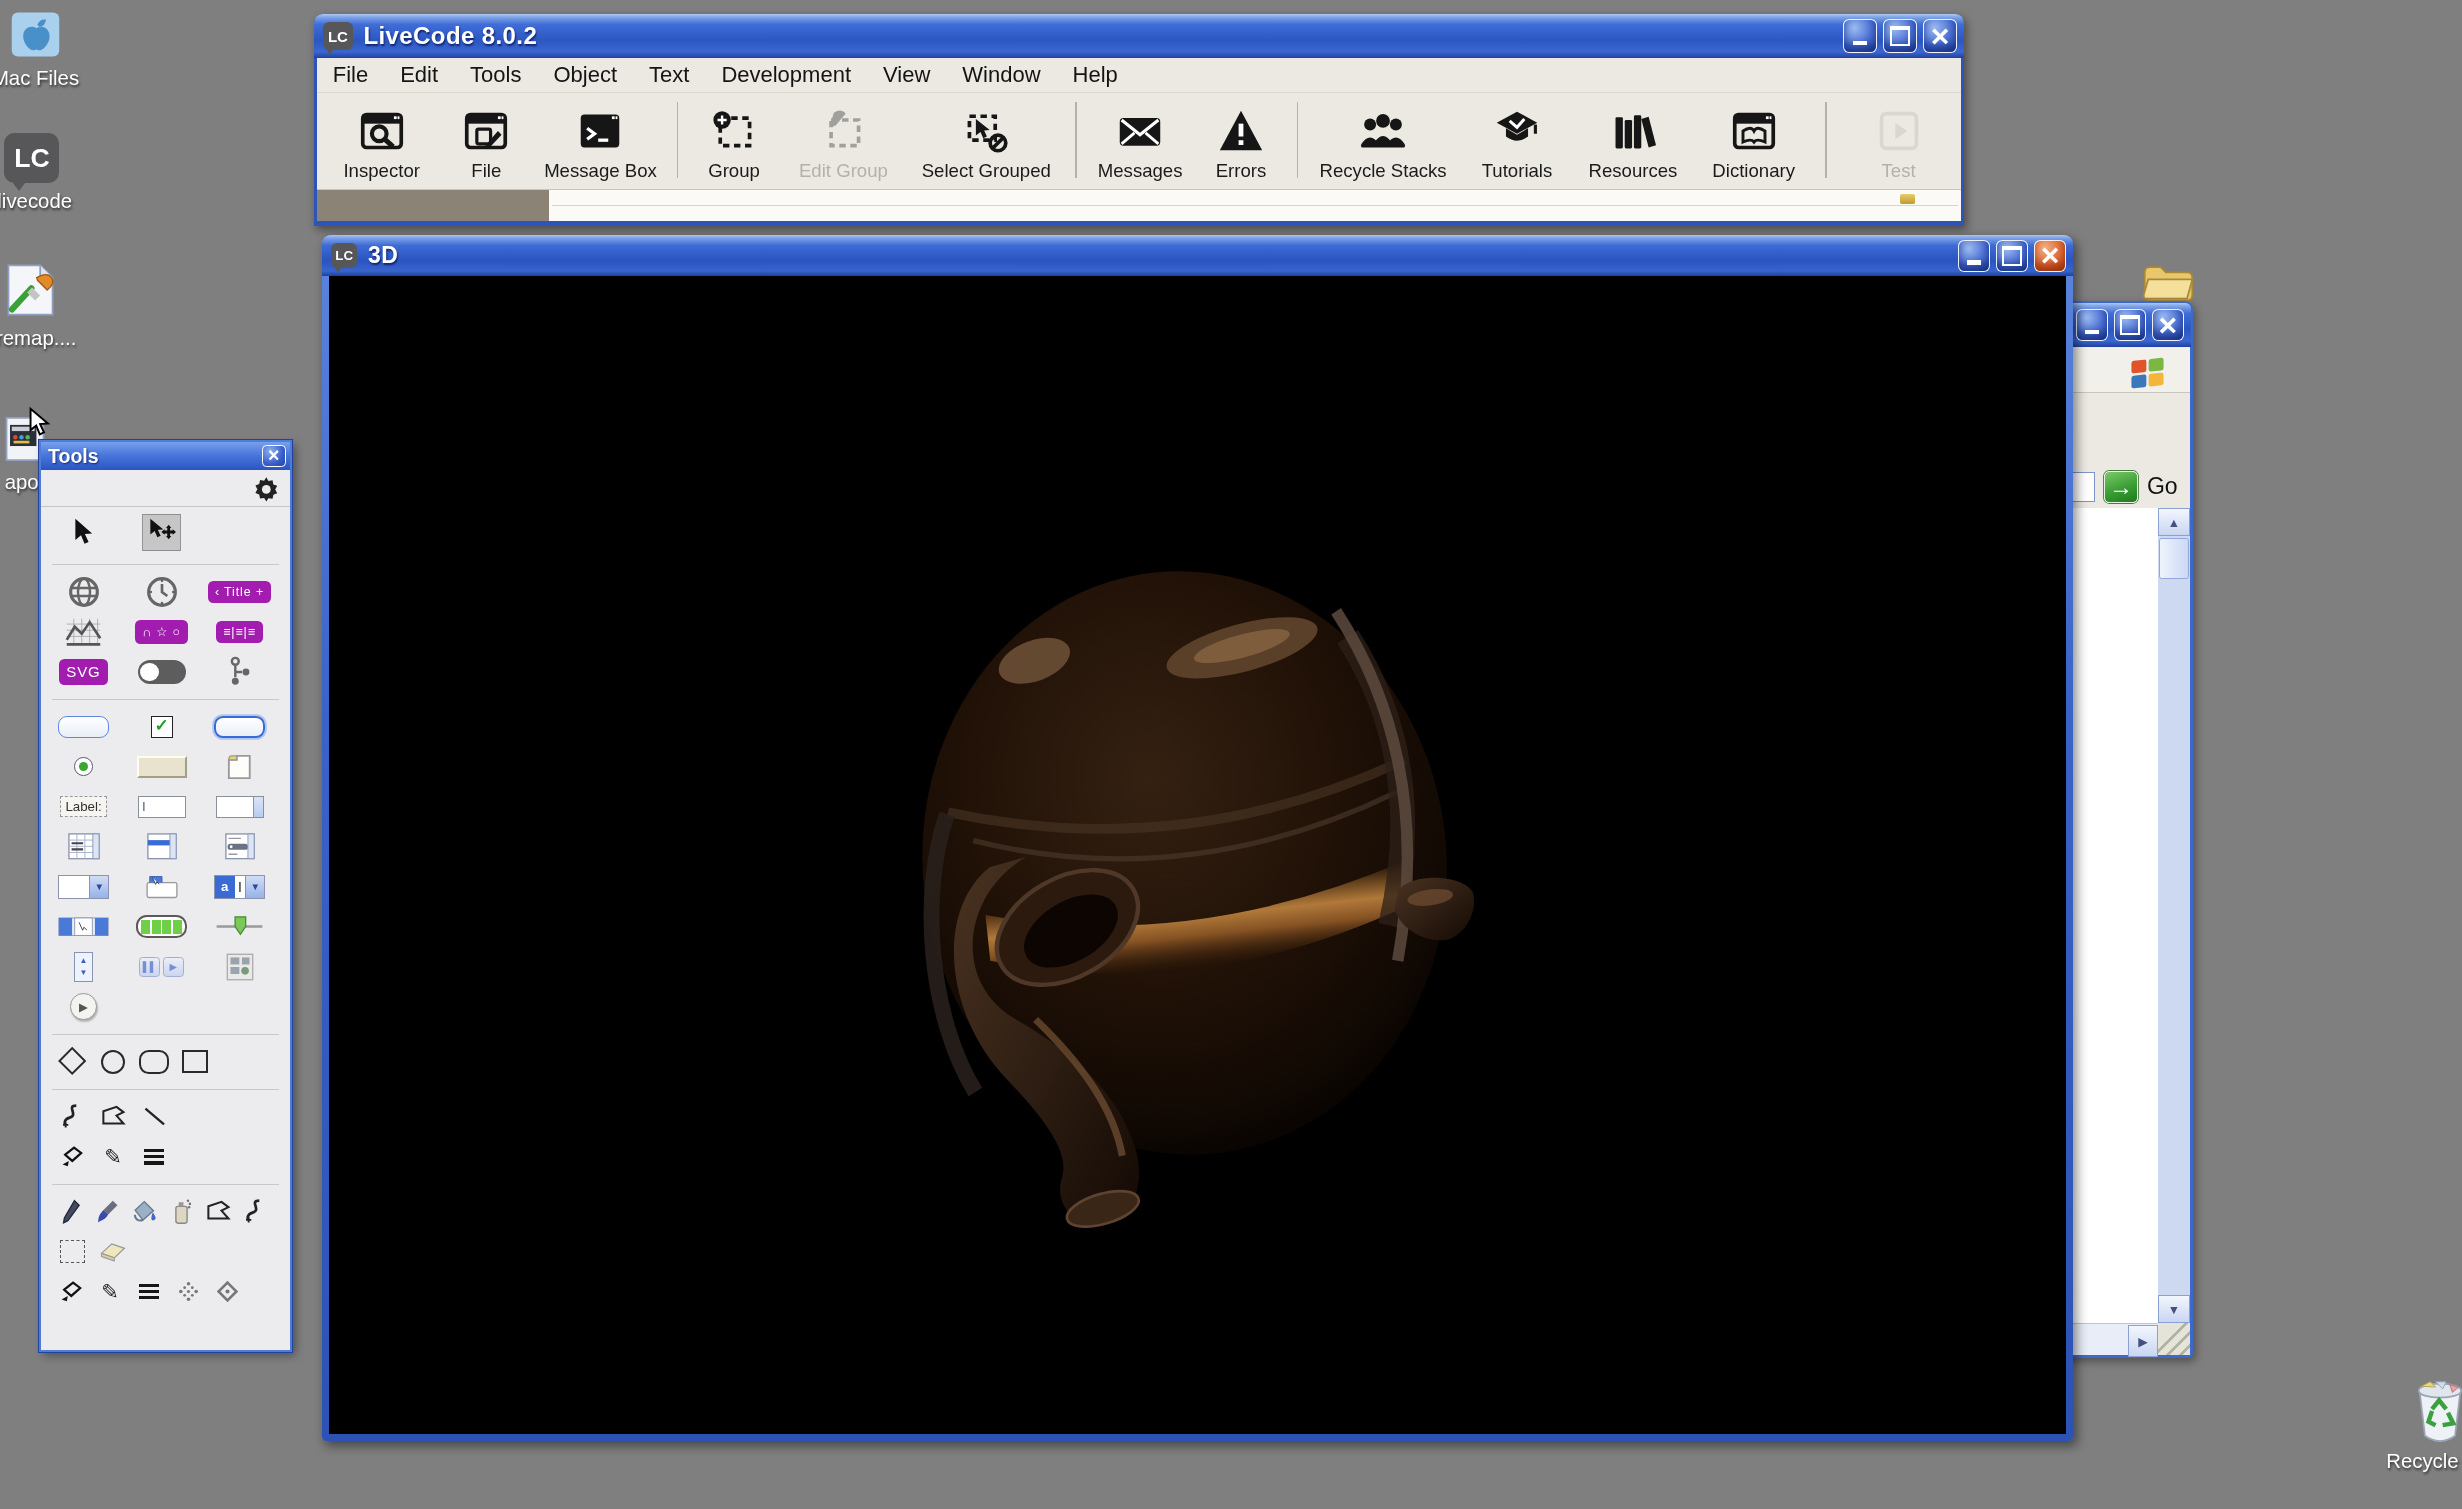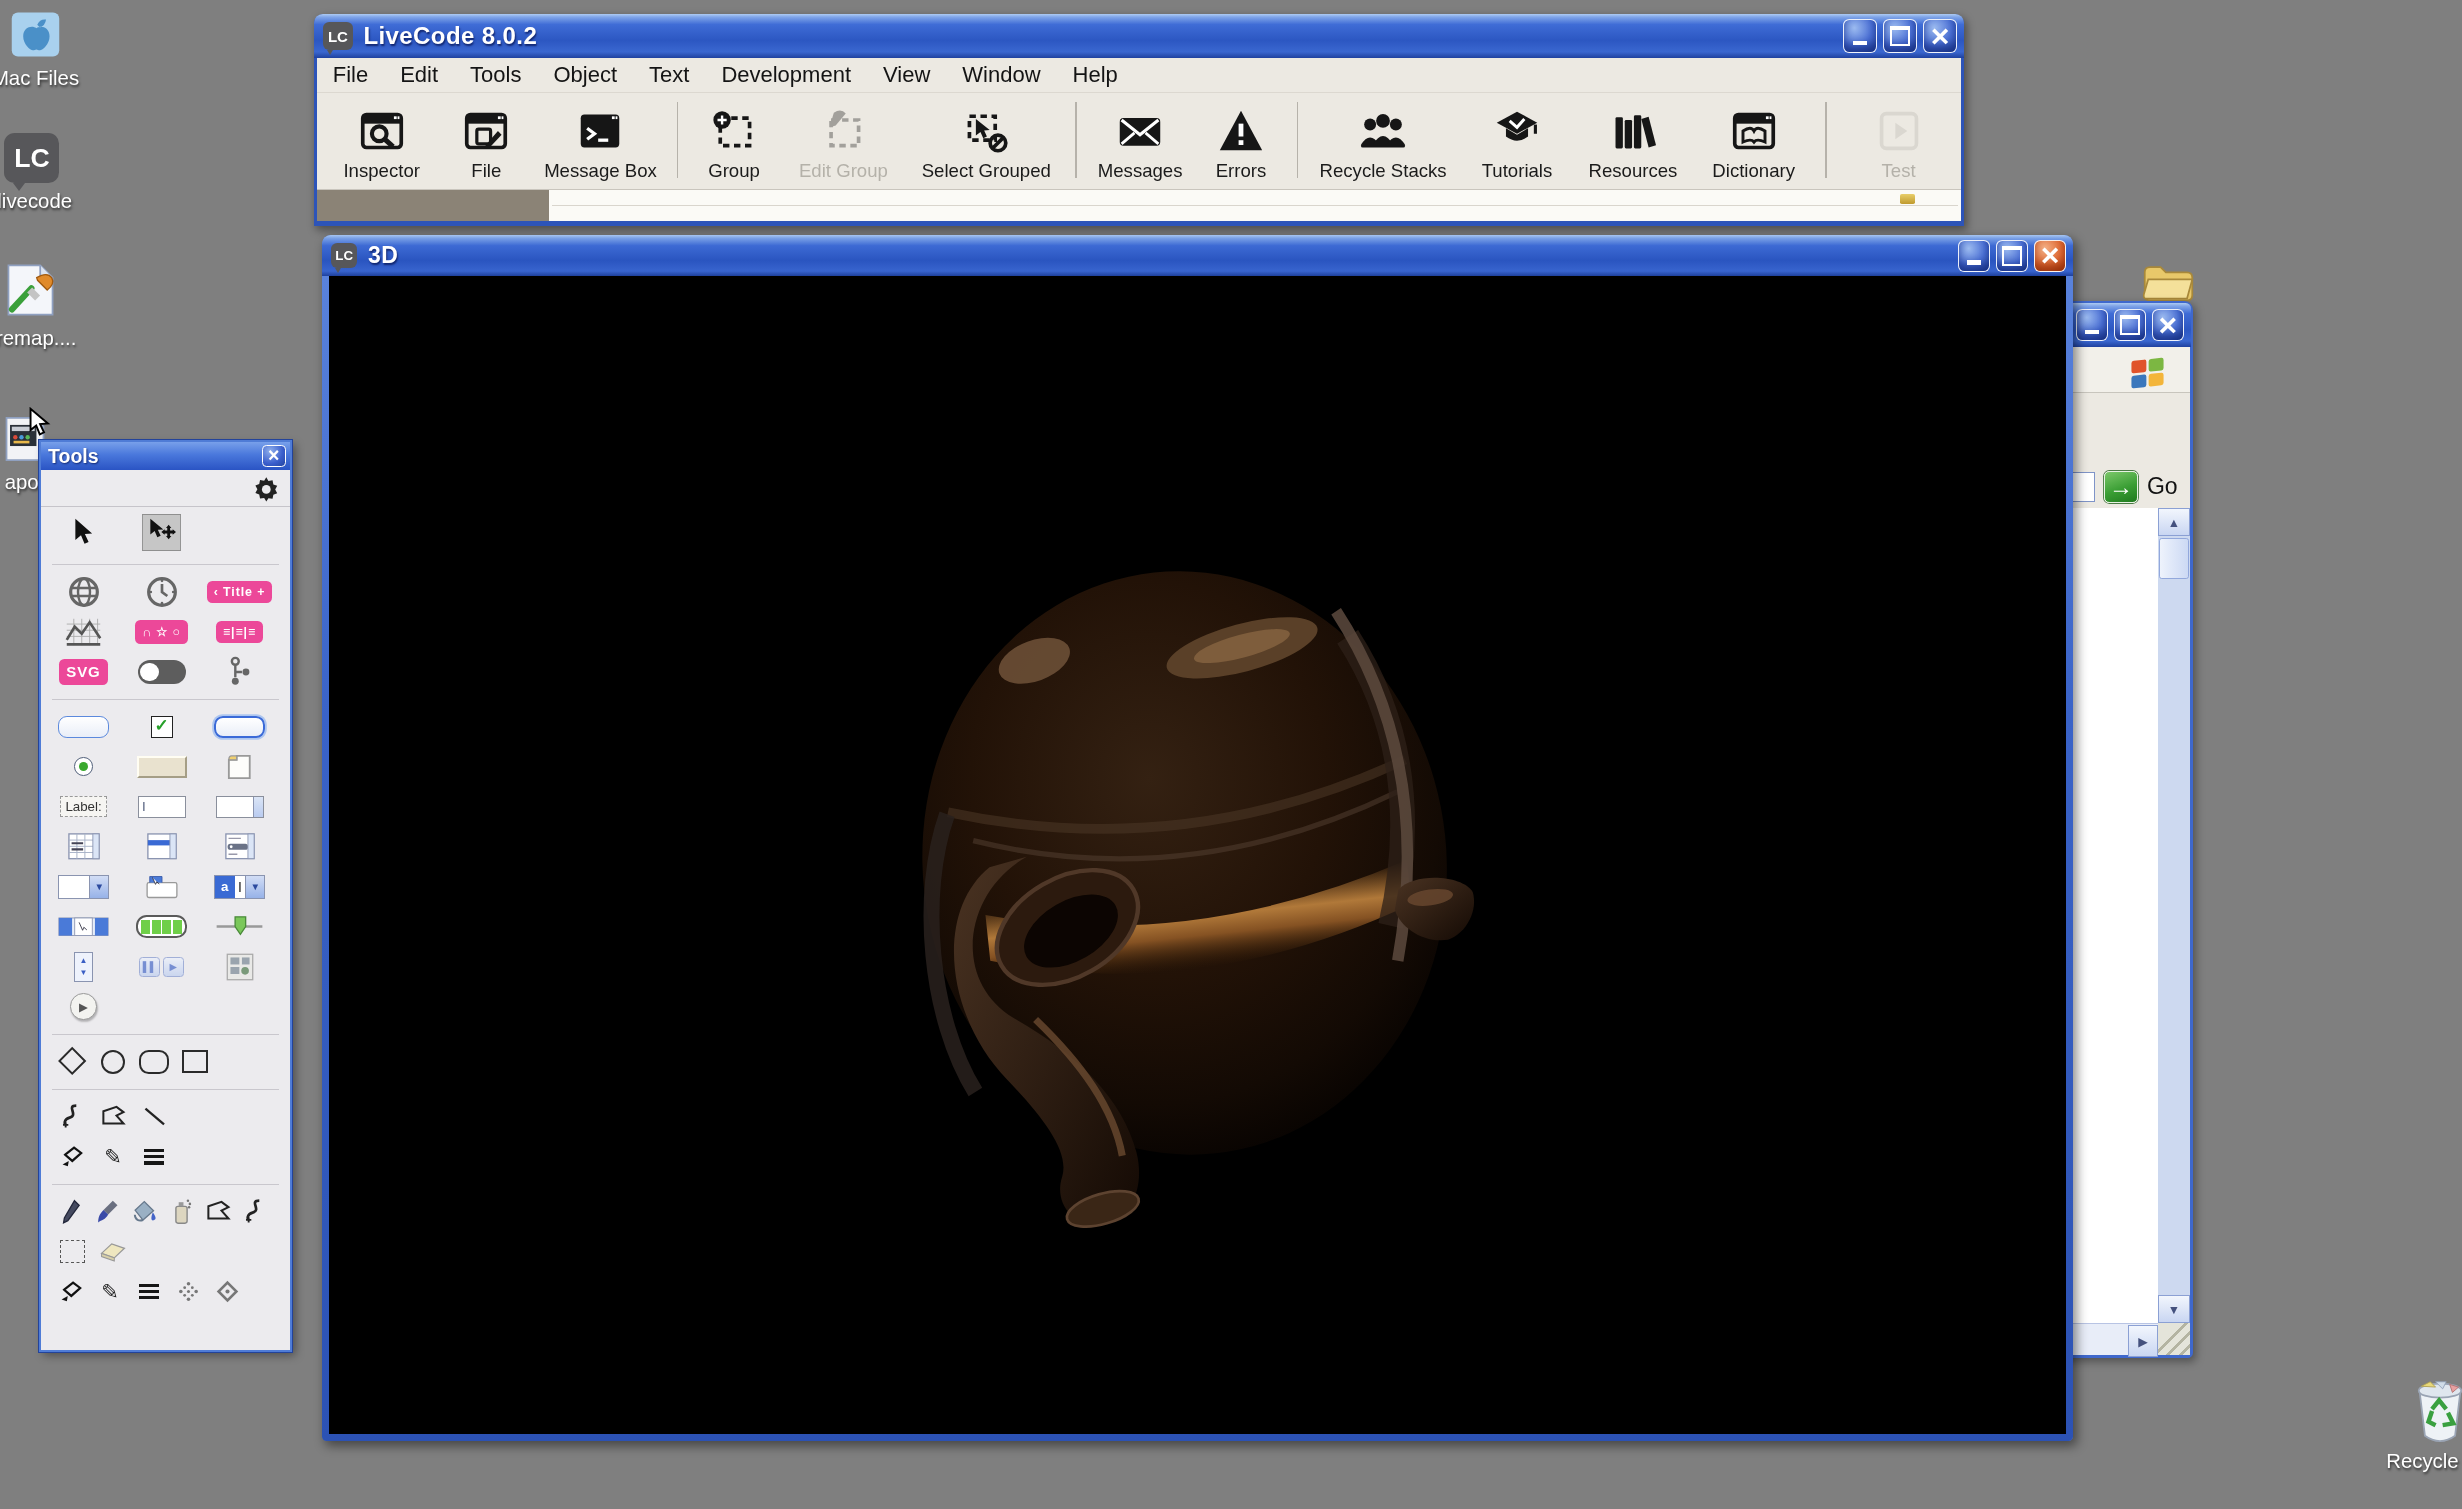--- a/index.html
+++ b/index.html
@@ -125,21 +125,21 @@
 .tool-row.tall { min-height:50px; }
 .tool { display:flex; align-items:center; justify-content:center; height:39px; color:#555; }
 .w2 .tool, .w3 .tool { width:78px; }
 .n2 .tool, .n3 .tool, .n4 .tool { width:41px; }
 .n5 .tool { width:39px; }
 .s6 .tool { width:37px; }
 .n2,.n3,.n4,.n5,.s6 { padding-left:10.6px; }
 .tool-divider { height:0.9px; background:#c9c7cd; margin:7px 10.6px; }
 .selbox { display:flex; align-items:center; justify-content:center; width:39px; height:37px;
   background:#c6c6c6; box-shadow:inset 0 0 0 0.9px #8f8f8f; }
-.dk-pill { background:#ec4899; color:#fff; font-size:12.4px; font-weight:bold;
+.dk-pill { background:#a21caf; color:#fff; font-size:12.4px; font-weight:normal;
   padding:4.4px 7px; border-radius:5.3px; letter-spacing:0.9px; white-space:nowrap; }
 .switch { display:inline-block; width:48px; height:24px; background:#5d5d5d; border-radius:12.4px; position:relative; }
 .switch .knob { position:absolute; left:2.7px; top:2.7px; width:18.6px; height:18.6px; background:#fff; border-radius:50%; }
 .ctl-btn { width:51px; height:22px; border:1.8px solid #5b89dd; border-radius:8.9px; background:linear-gradient(#ffffff,#e9eef8); }
 .ctl-btn.def { border:2.7px solid #3a6ad8; box-shadow:0 0 0 1.8px #adc6ef; }
 .ctl-check { width:22px; height:22px; border:1.8px solid #222; background:#fff; color:#27a02a;
   font-size:17px; line-height:18.6px; text-align:center; font-weight:bold; }
 .ctl-radio { width:18.6px; height:18.6px; border:1.8px solid #52607a; border-radius:50%; background:#fff;
   display:flex; align-items:center; justify-content:center; }
 .ctl-radio span { width:8.9px; height:8.9px; border-radius:50%; background:#3aa82e; }

